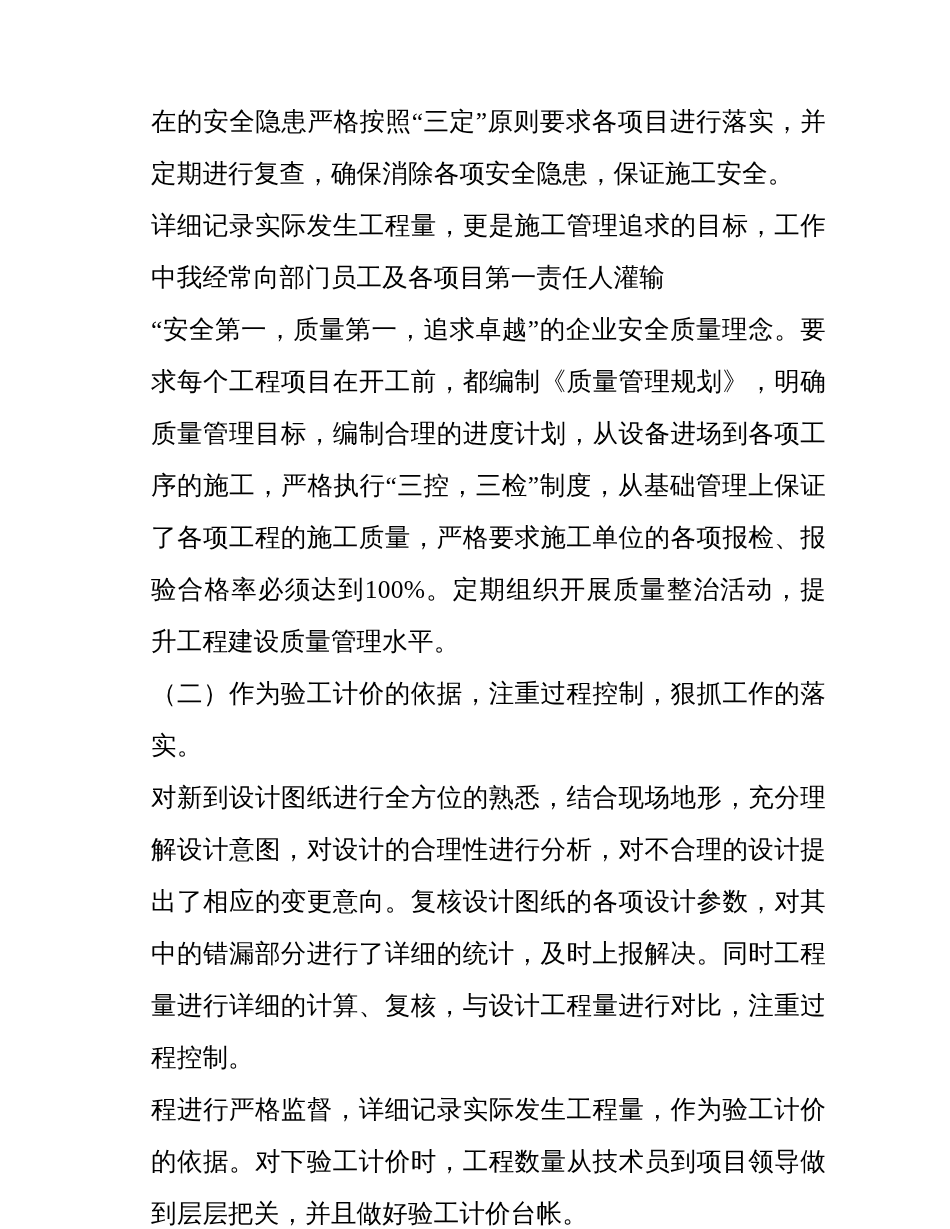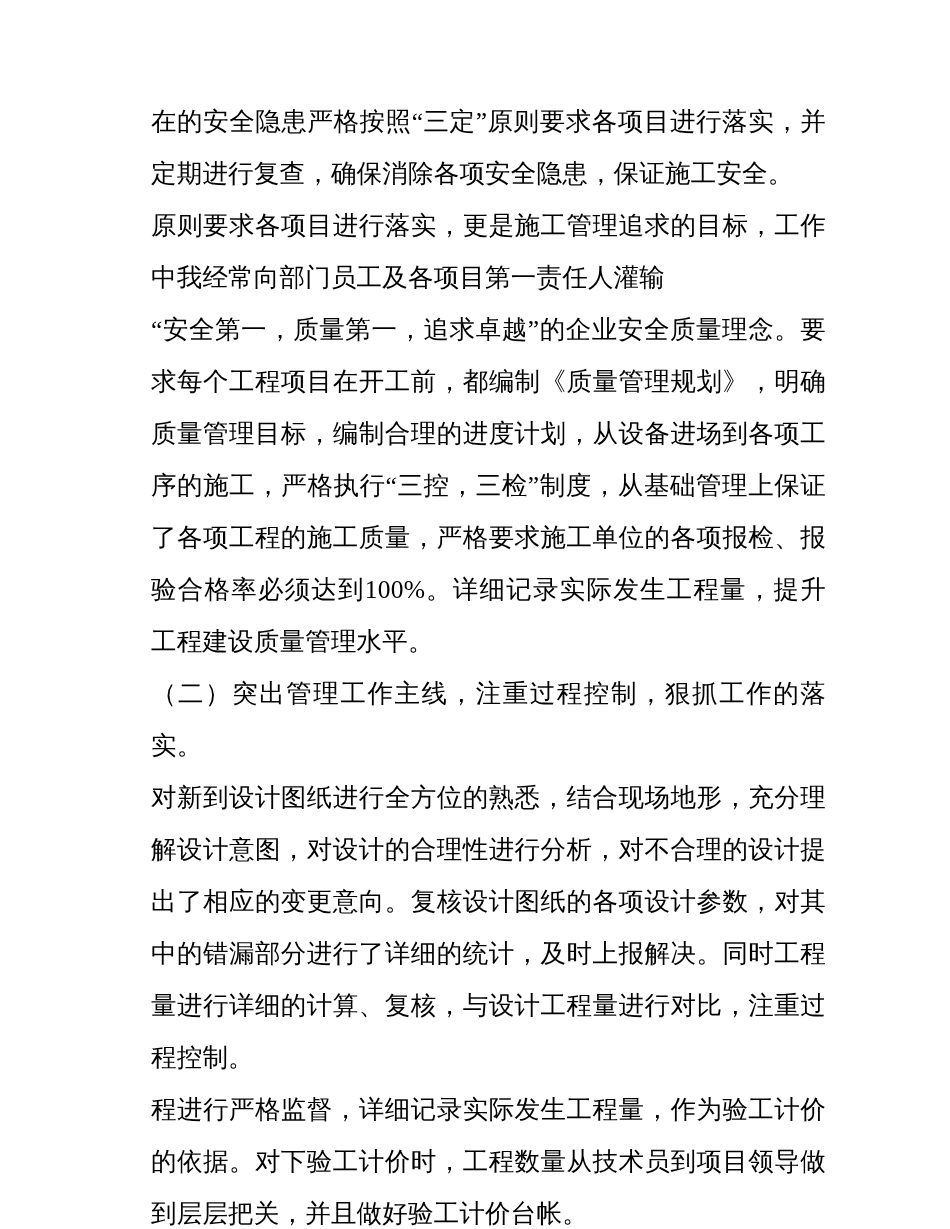--- a/index.html
+++ b/index.html
@@ -35,19 +35,19 @@
     padding: 0;
     text-indent: 0;
   }
 </style>
 </head>
 <body>
 
 <div class="page">
   <div class="doc-body">
     <p class="para">在的安全隐患严格按照“三定”原则要求各项目进行落实，并定期进行复查，确保消除各项安全隐患，保证施工安全。</p>
-    <p class="para">原则要求各项目进行落实，更是施工管理追求的目标，工作中我经常向部门员工及各项目第一责任人灌输</p>
-    <p class="para">“安全第一，质量第一，追求卓越”的企业安全质量理念。要求每个工程项目在开工前，都编制《质量管理规划》，明确质量管理目标，编制合理的进度计划，从设备进场到各项工序的施工，严格执行“三控，三检”制度，从基础管理上保证了各项工程的施工质量，严格要求施工单位的各项报检、报验合格率必须达到100%。详细记录实际发生工程量，提升工程建设质量管理水平。</p>
-    <p class="para">（二）突出管理工作主线，注重过程控制，狠抓工作的落实。</p>
+    <p class="para">详细记录实际发生工程量，更是施工管理追求的目标，工作中我经常向部门员工及各项目第一责任人灌输</p>
+    <p class="para">“安全第一，质量第一，追求卓越”的企业安全质量理念。要求每个工程项目在开工前，都编制《质量管理规划》，明确质量管理目标，编制合理的进度计划，从设备进场到各项工序的施工，严格执行“三控，三检”制度，从基础管理上保证了各项工程的施工质量，严格要求施工单位的各项报检、报验合格率必须达到100%。定期组织开展质量整治活动，提升工程建设质量管理水平。</p>
+    <p class="para">（二）作为验工计价的依据，注重过程控制，狠抓工作的落实。</p>
     <p class="para">对新到设计图纸进行全方位的熟悉，结合现场地形，充分理解设计意图，对设计的合理性进行分析，对不合理的设计提出了相应的变更意向。复核设计图纸的各项设计参数，对其中的错漏部分进行了详细的统计，及时上报解决。同时工程量进行详细的计算、复核，与设计工程量进行对比，注重过程控制。</p>
     <p class="para">程进行严格监督，详细记录实际发生工程量，作为验工计价的依据。对下验工计价时，工程数量从技术员到项目领导做到层层把关，并且做好验工计价台帐。</p>
   </div>
 </div>
 
 </body></html>

